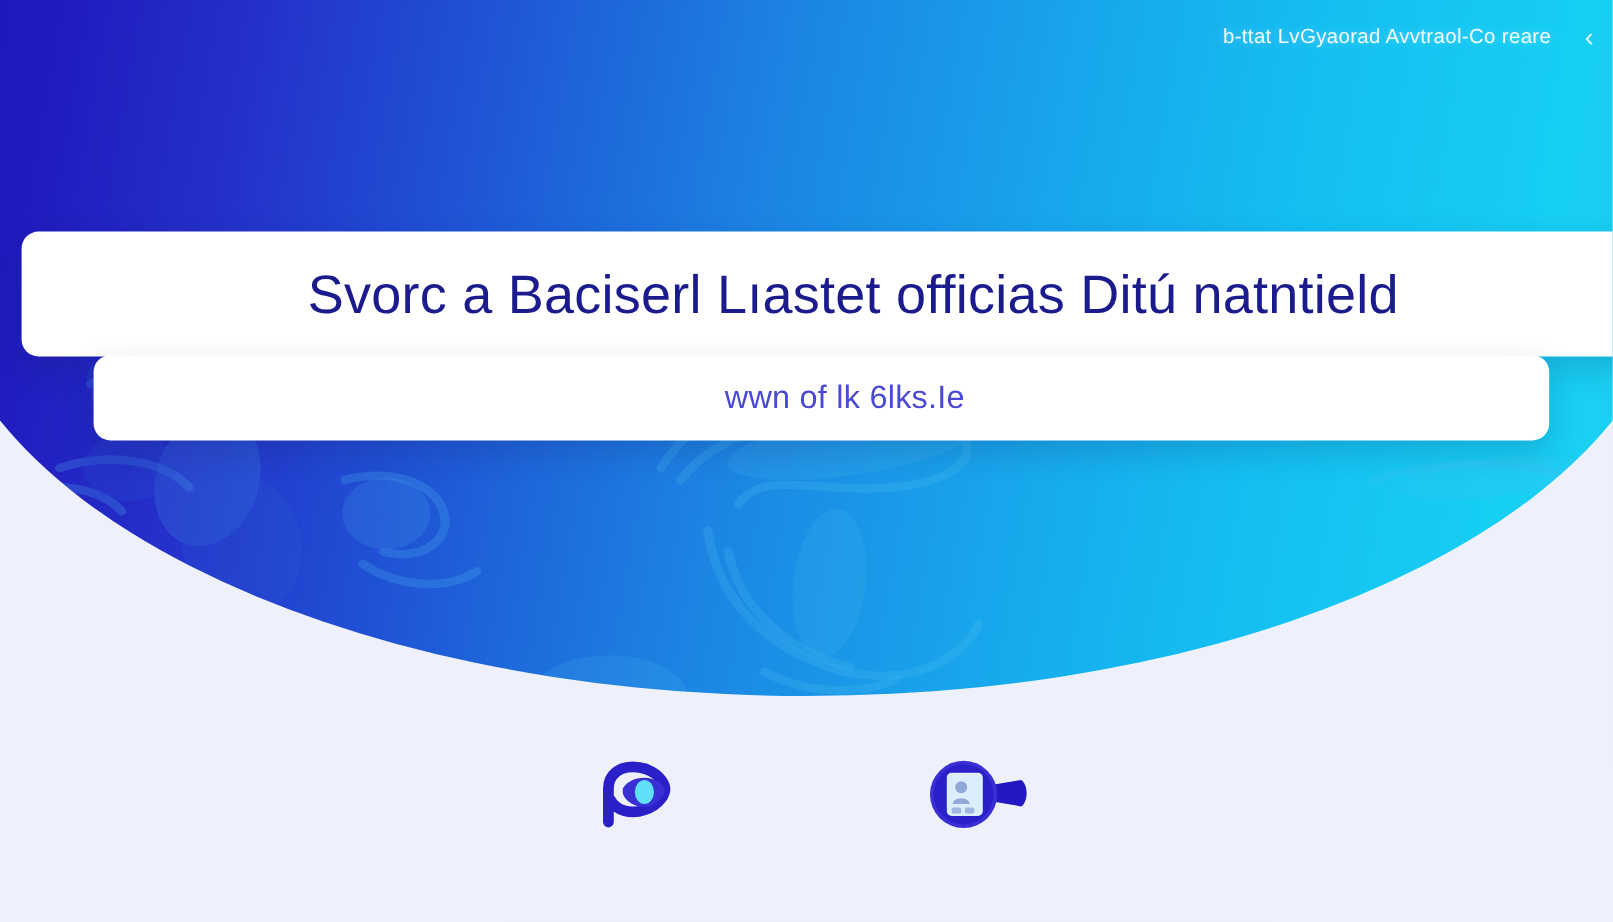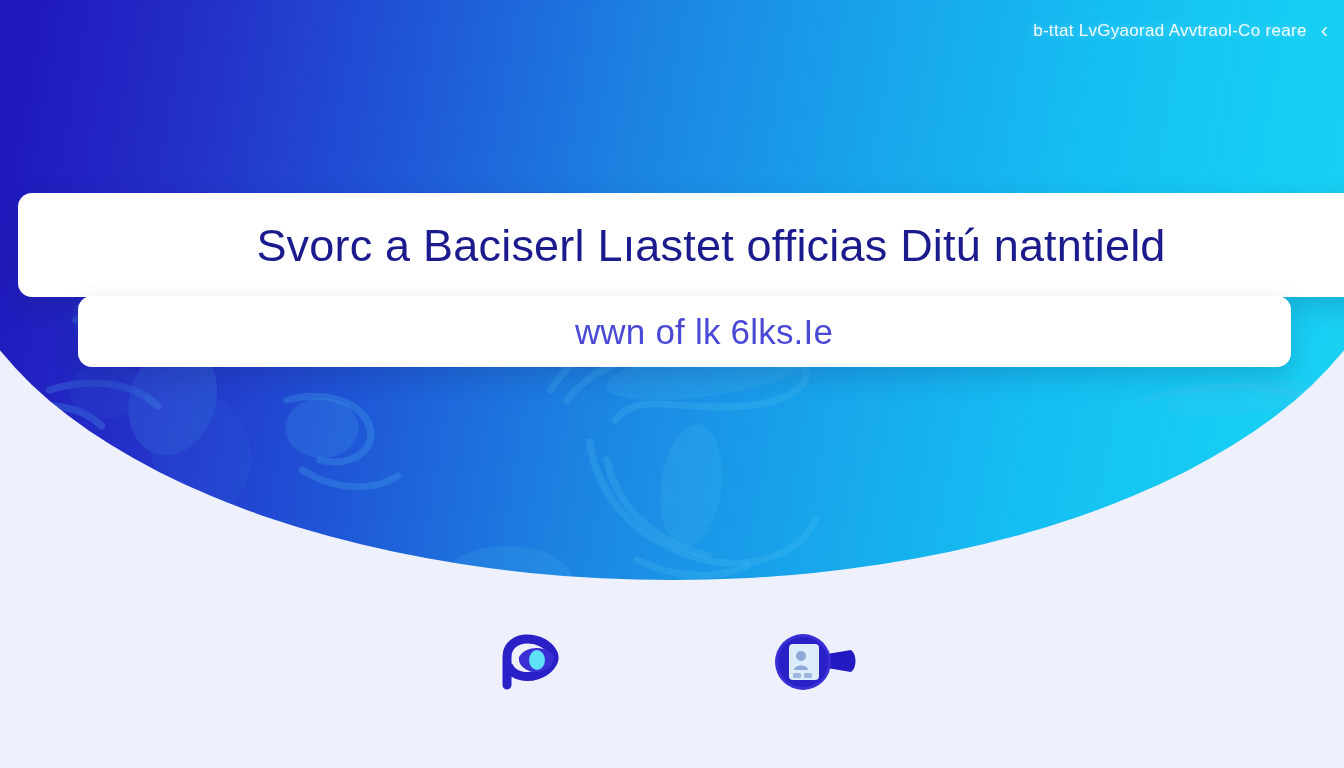--- a/index.html
+++ b/index.html
@@ -54,21 +54,21 @@
   }
   .hero-art svg { display: block; width: 100%; height: 100%; }
 
   
   .topnav {
     position: absolute;
     top: 20px;
     right: 16px;
     display: flex;
     align-items: center;
-    gap: 14px;
+    gap: 28px;
     z-index: 6;
   }
   .topnav-label {
     color: #FFFFFF;
     font-size: 17px;
     letter-spacing: .3px;
     white-space: nowrap;
     text-shadow: 0 0 6px rgba(255,255,255,.35);
     filter: blur(.4px);
     opacity: .95;
@@ -112,21 +112,21 @@
 
   .card-sub {
     position: absolute;
     left: 78px;
     top: 296px;
     width: 1174px;
     height: 71px;
   }
   .subline {
     color: #4A49D6;
-    font-size: 35px;
+    font-size: 27px;
     font-weight: 500;
     letter-spacing: .2px;
     white-space: nowrap;
     text-align: center;
   }
 
   
   .icon-row {
     position: absolute;
     left: 0;

